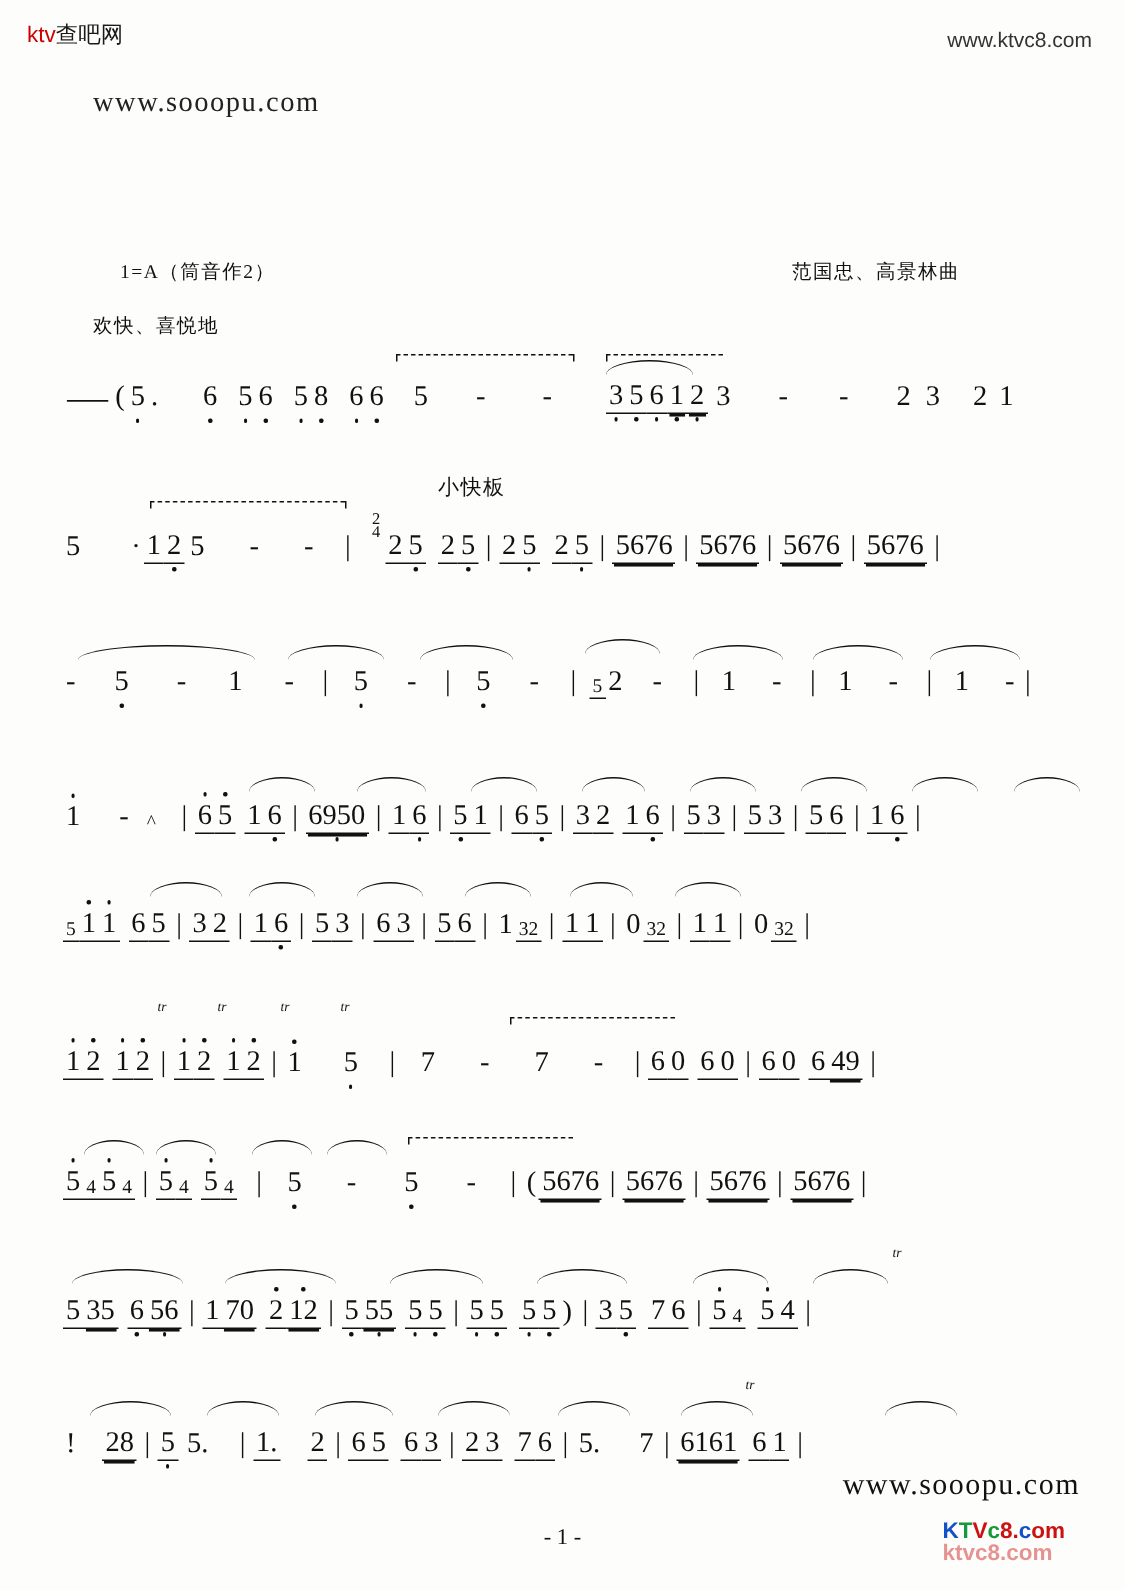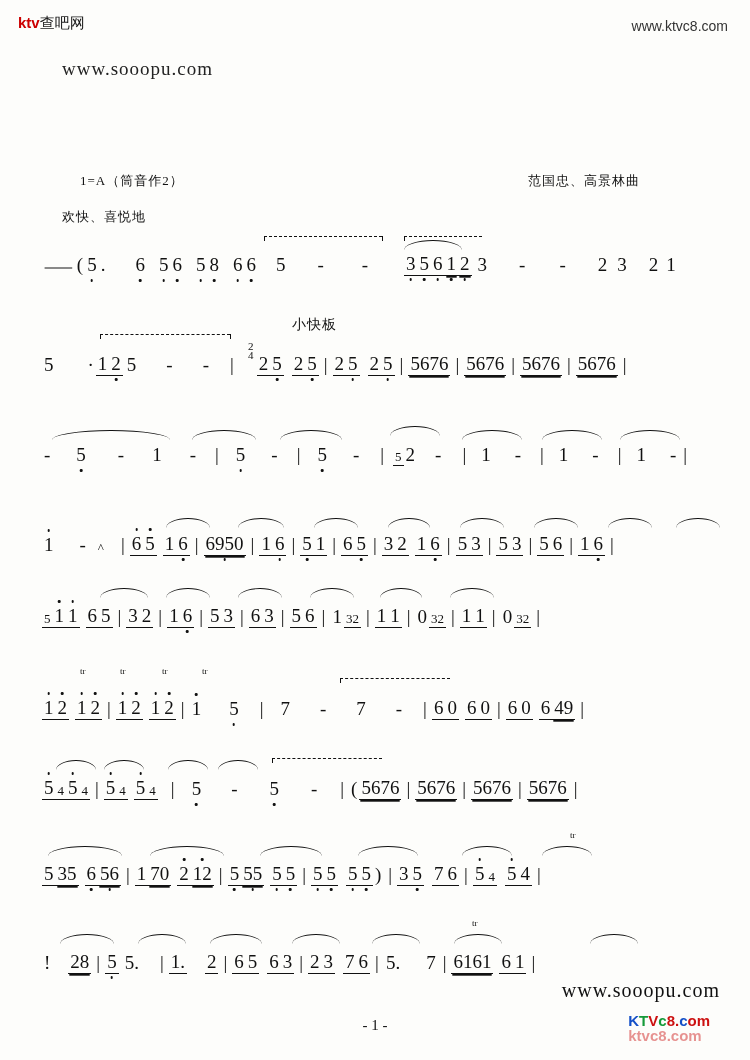--- a/index.html
+++ b/index.html
@@ -13,21 +13,21 @@
   .page{
     position:absolute;inset:0;
     background:#fdfdfb;
   }
   
   .wm-tl{
     position:absolute;left:18px;top:14px;
     font-family:"Liberation Sans", sans-serif;
     font-size:15px;color:#1a1a1a;letter-spacing:0px;
   }
-  .wm-tl .red{color:#cc0000;font-weight:bold;}
+  .wm-tl .red{color:#cc0000;font-weight:normal;}
   .wm-tr{
     position:absolute;right:22px;top:18px;
     font-family:"Liberation Sans", sans-serif;
     font-size:14px;color:#333;
   }
   .wm-sub{
     position:absolute;left:62px;top:58px;
     font-family:"Liberation Serif", serif;
     font-size:19px;color:#222;letter-spacing:1px;
   }
@@ -98,22 +98,23 @@
     transform:translateX(-50%);
   }
   
   .slur{
     position:absolute;border:1.2px solid #111;
     border-bottom:none;border-left:none;border-right:none;
     border-radius:50%/100% 100% 0 0;
     height:9px;
   }
   .trill{
-    position:absolute;font-size:9px;color:#111;
-    font-family:"Liberation Serif", serif;
+    position:absolute;font-size:9px;font-style:italic;color:#111;
+    font-family:"Liberation Serif", serif;
+    margin-left:25px;
   }
   .dashline{
     position:absolute;height:1px;border-top:1px dashed #111;
   }
   .tick{
     position:absolute;width:1px;background:#111;height:5px;
   }
   .meter{
     position:absolute;font-size:11px;line-height:9px;text-align:center;color:#111;
   }

